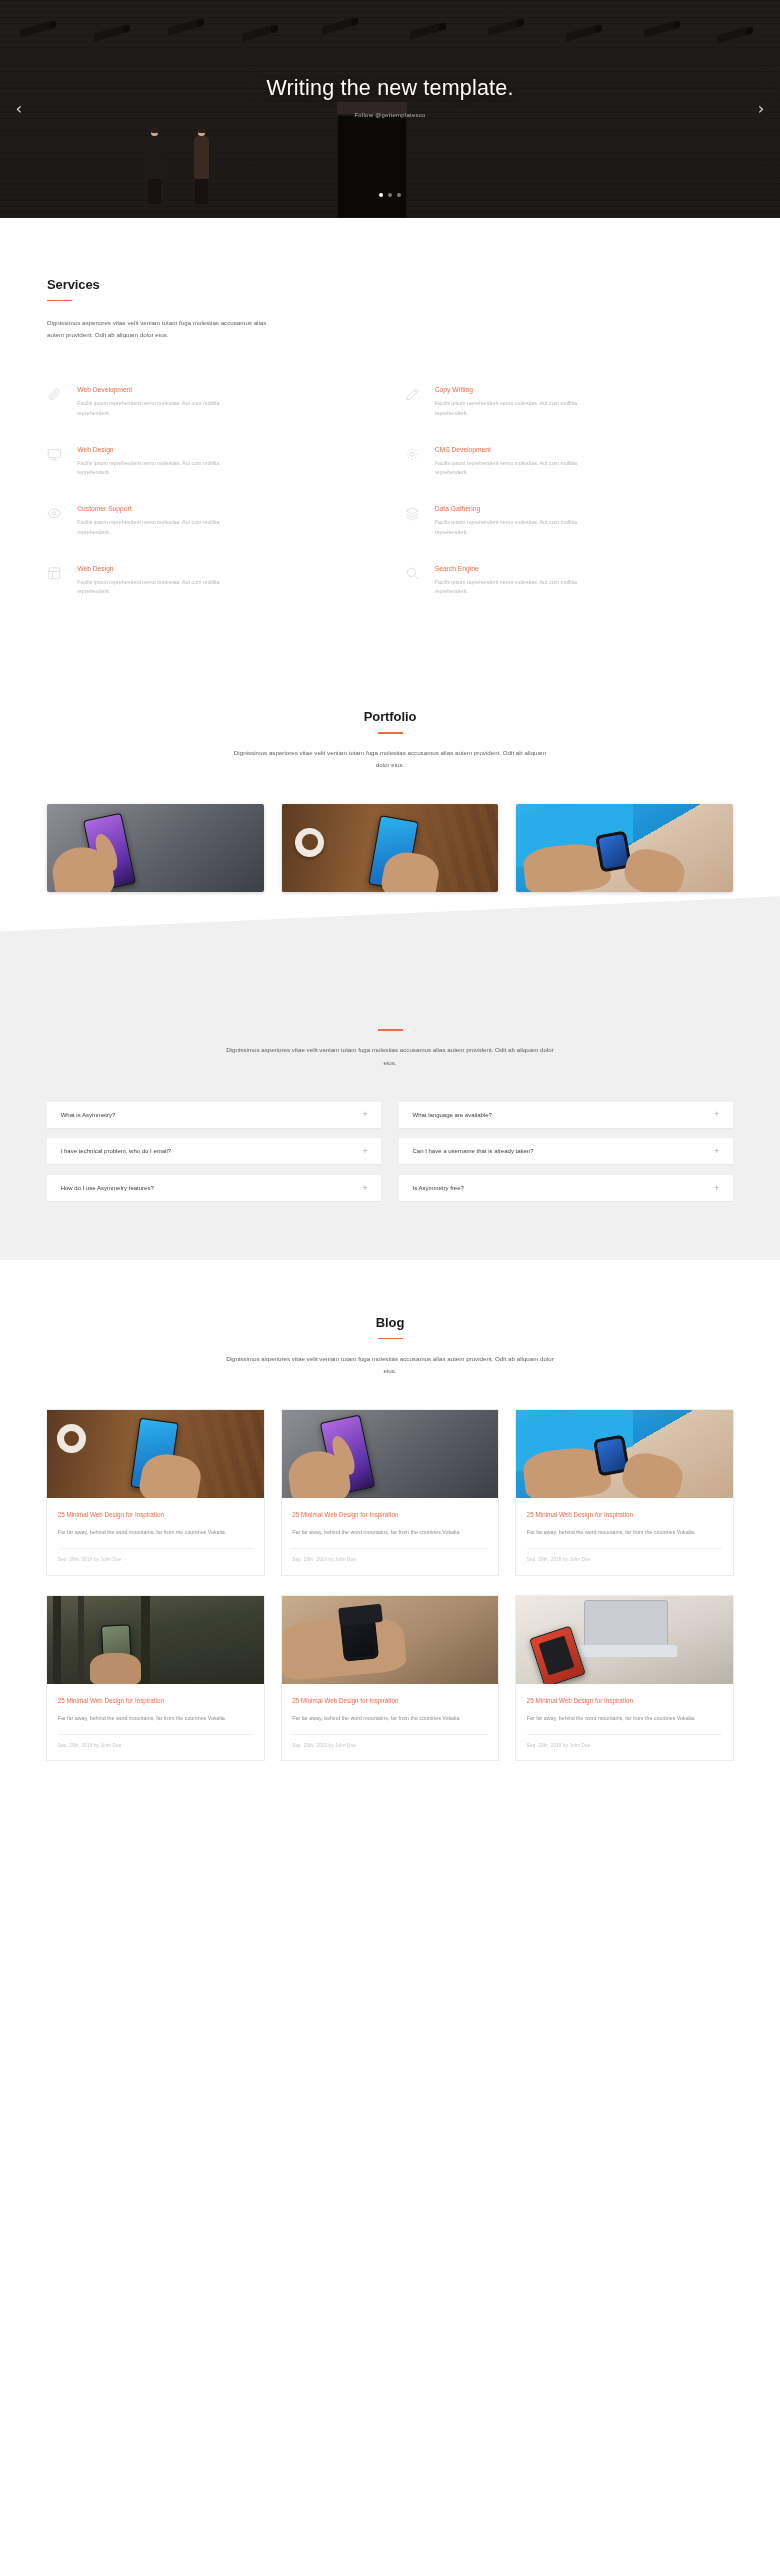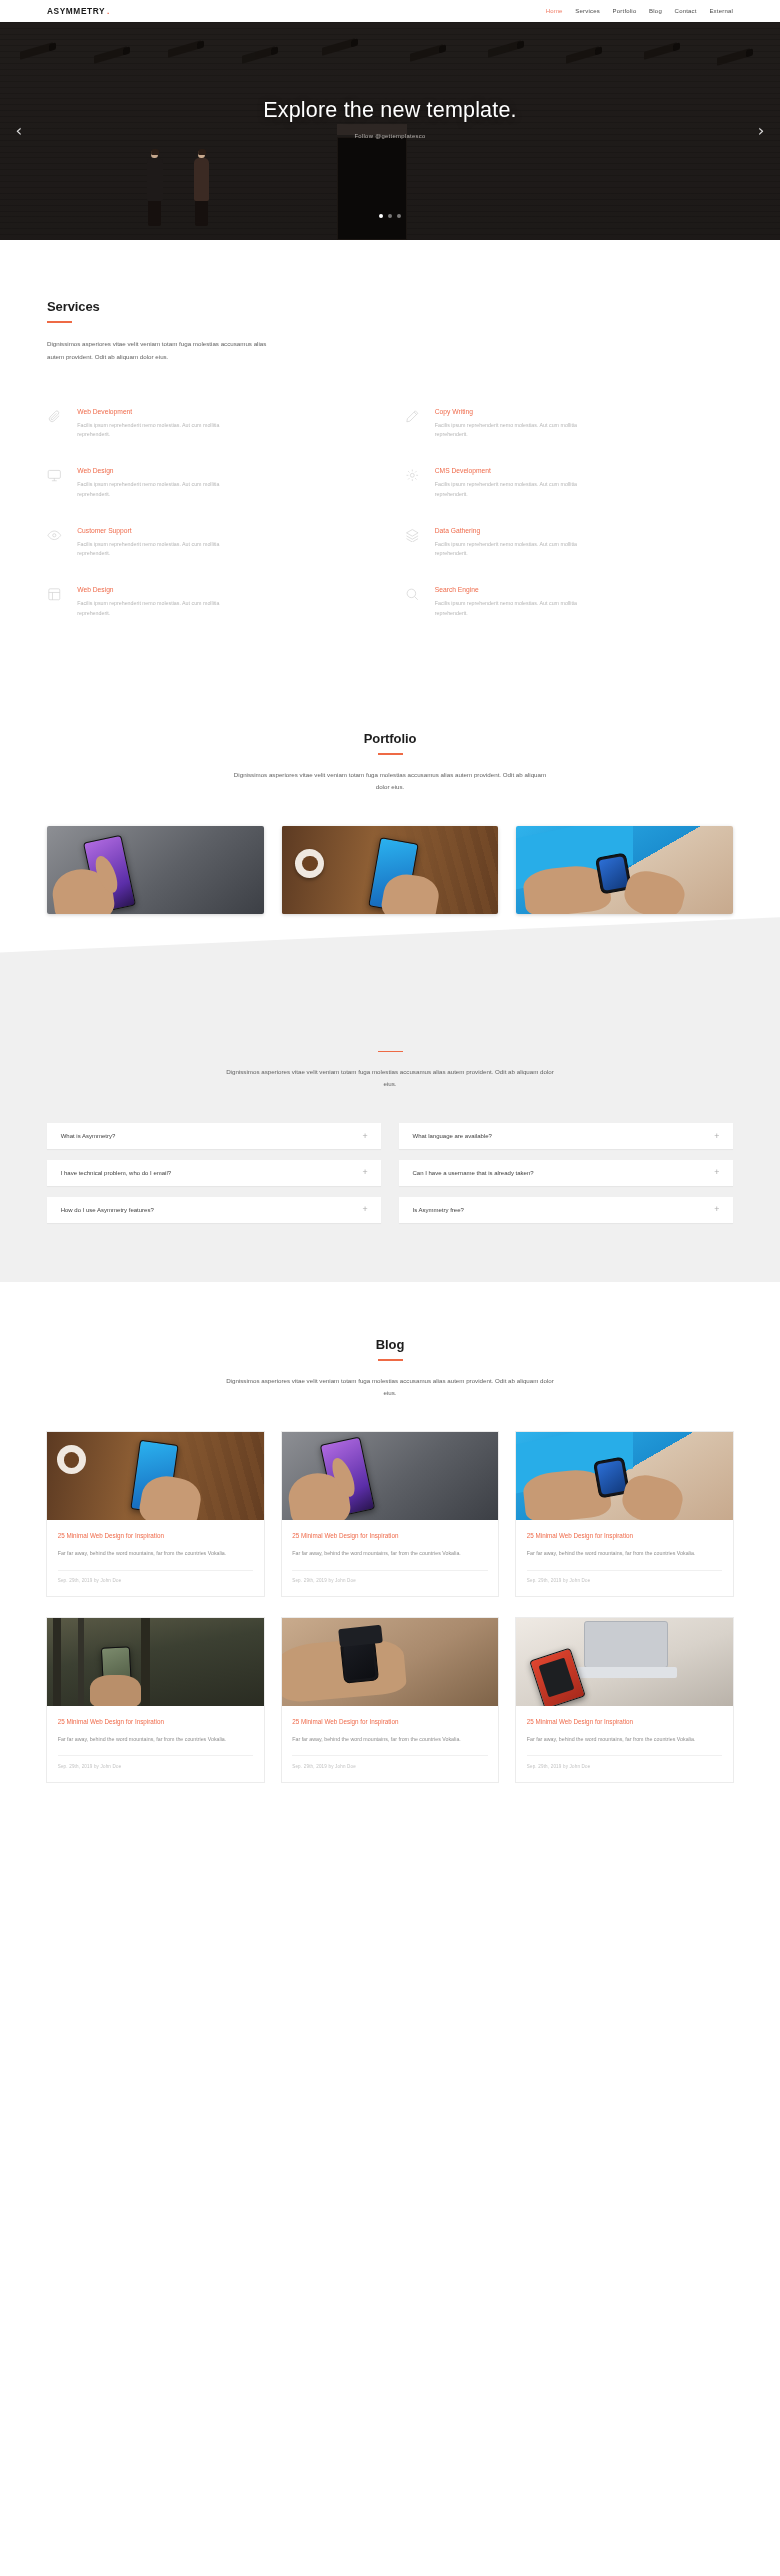--- a/index.html
+++ b/index.html
@@ -147,33 +147,20 @@
   .post-title { font-size:6.3px; color:#ef6a4a; line-height:1.6; }
   .post-exc { font-size:5.3px; line-height:1.8; color:#8e8e8e; margin-top:7.8px; }
   .post-meta { font-size:4.5px; color:#c2c2c2; margin-top:10.7px; padding-top:7.8px;
      border-top:1px solid #f0f0f0; letter-spacing:0.2px;}
 </style>
 </head>
 <body>
 
 <div class="page">
 
-  <div class="header">
-    <div class="brand">
-      <span>ASYMMETRY</span><span class="dot">.</span>
-    </div>
-    <div class="nav">
-      <a href="#" class="active">Home</a>
-      <a href="#">Services</a>
-      <a href="#">Portfolio</a>
-      <a href="#">Blog</a>
-      <a href="#">Contact</a>
-      <a href="#">External</a>
-    </div>
-  </div>
 
   <div class="hero">
     <div class="hero-bg">
       <div class="brickwall"></div>
       <div class="beam" style="left:19.5px;  top:25px;"></div>
       <div class="beam" style="left:94px;  top:29px;"></div>
       <div class="beam" style="left:168px; top:23.4px;"></div>
       <div class="beam" style="left:242px; top:29px;"></div>
       <div class="beam" style="left:322px; top:21.5px;"></div>
       <div class="beam" style="left:410px; top:27px;"></div>
@@ -193,21 +180,21 @@
       <div class="person p2" style="left:191px;">
         <div class="head">
             <div class="hair"></div>
           </div>
           <div class="body"></div>
           <div class="legs"></div>
       </div>
     </div>
 
     <div class="hero-center">
-      <div class="hero-title">Explore the new template.</div>
+      <div class="hero-title">Writing the new template.</div>
       <div class="hero-sub">Follow @gettemplatesco</div>
     </div>
 
     <div class="arrow left">‹</div>
     <div class="arrow right">›</div>
 
     <div class="dots">
       <i class="on"></i>
       <i></i>
       <i></i>

